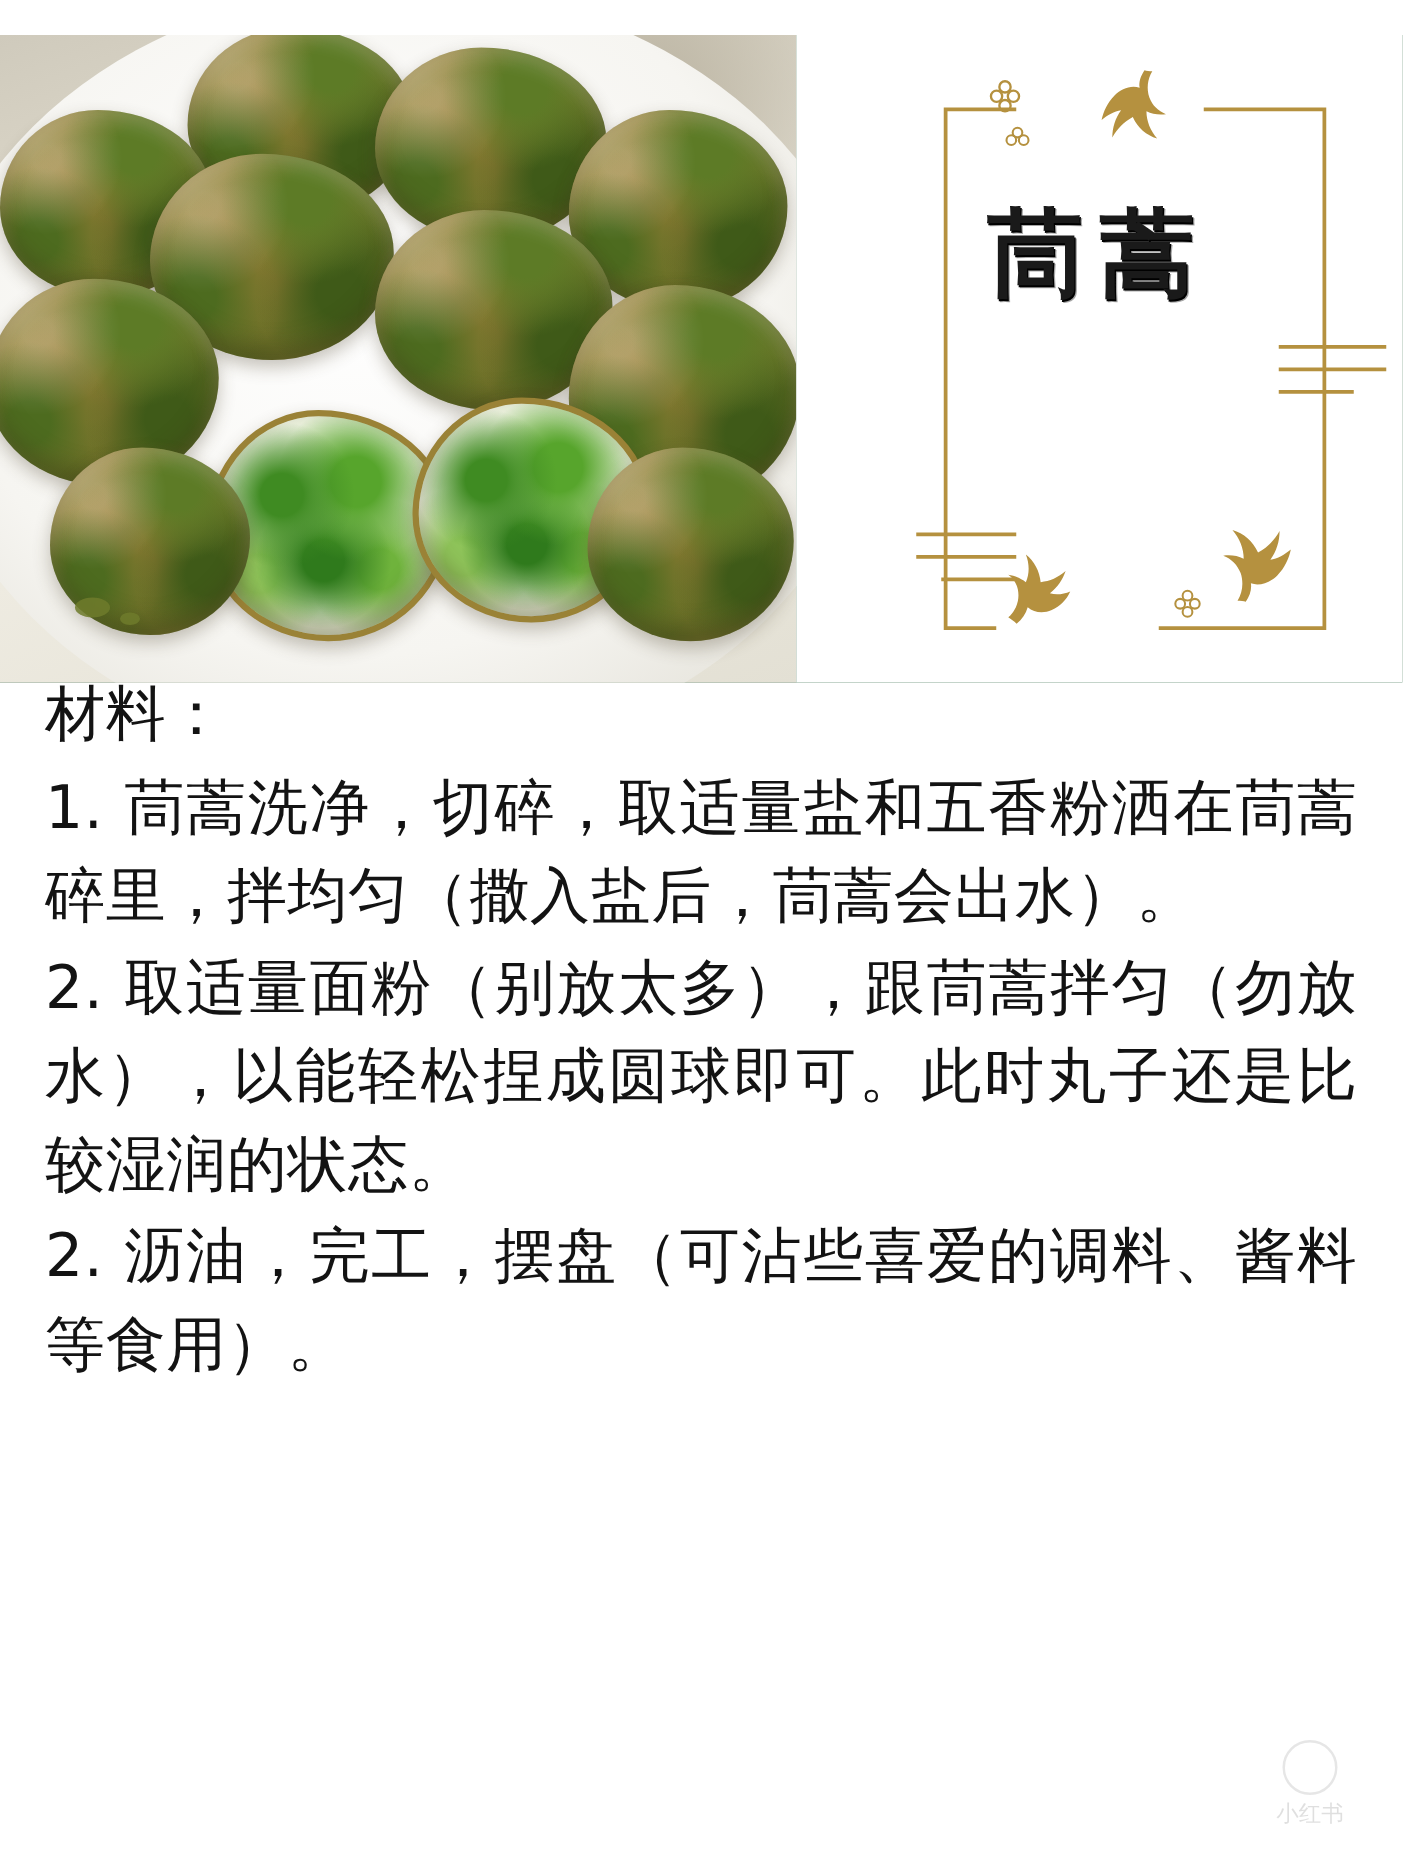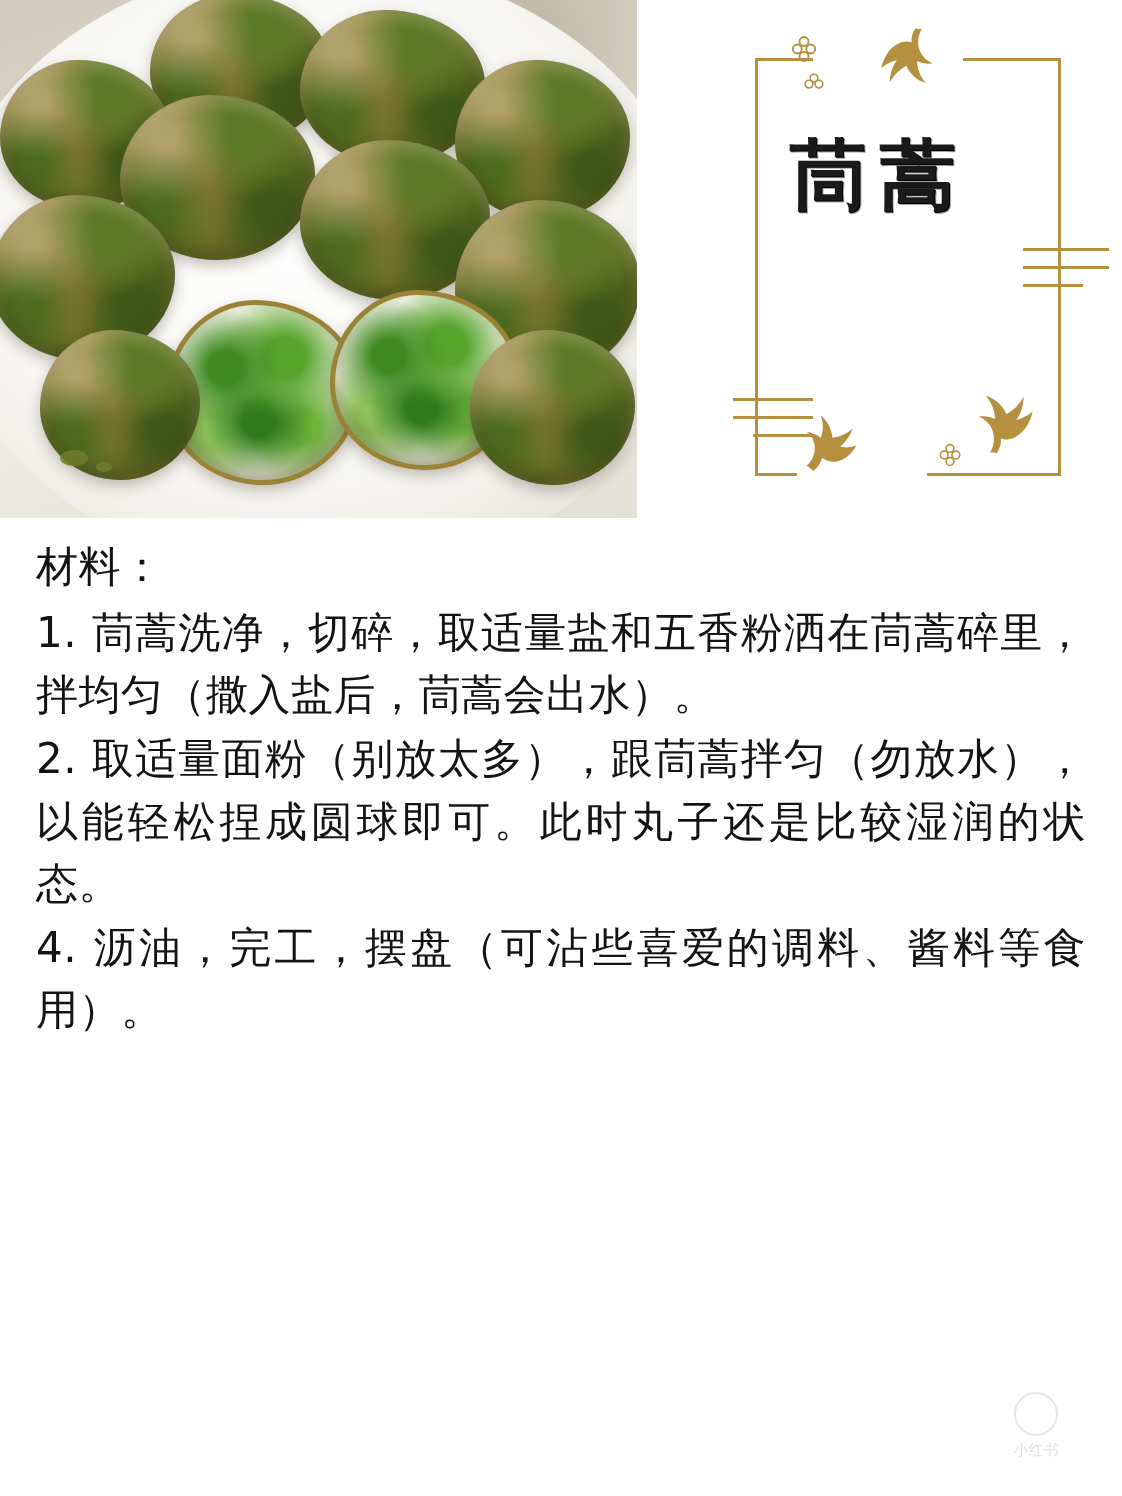--- a/index.html
+++ b/index.html
@@ -14,20 +14,21 @@
     position: relative;
     overflow: hidden;
   }
 
   
   .top {
     position: relative;
     width: 1122px;
     height: 518px;
     background: #14532d;
+    margin-top: 28px;
   }
 
   .photo {
     position: absolute;
     left: 0;
     top: 0;
     width: 637px;
     height: 518px;
     overflow: hidden;
     background: #d8d6cd;
@@ -160,39 +161,39 @@
   
   .recipe {
     position: absolute;
     left: 0;
     top: 518px;
     width: 1122px;
     padding: 18px 36px 0 36px;
     box-sizing: border-box;
     color: #131313;
     font-family: "DejaVu Sans", "Liberation Sans", sans-serif;
-    font-size: 42px;
+    font-size: 48px;
     line-height: 1.48;
     letter-spacing: 0.5px;
   }
   .recipe p {
     margin: 0 0 2px 0;
     text-align: justify;
   }
   .recipe .heading { margin-bottom: 4px; }
 
   .watermark {
     position: absolute;
-    right: 26px;
+    right: 14px;
     bottom: 34px;
     width: 120px;
     height: 70px;
     opacity: .18;
     color: #555;
-    font-size: 15px;
+    font-size: 18px;
     text-align: center;
     line-height: 1.3;
   }
   .wm-circle {
     width: 40px; height: 40px;
     border-radius: 50%;
     border: 2px solid #777;
     margin: 0 auto 4px auto;
   }
 </style>
@@ -297,19 +298,19 @@
     <div class="title-text">
       <div>茼蒿</div>
     </div>
   </div>
 </div>
 
 <div class="recipe">
   <p class="heading">材料：</p>
   <p>1. 茼蒿洗净，切碎，取适量盐和五香粉洒在茼蒿碎里，拌均匀（撒入盐后，茼蒿会出水）。</p>
   <p>2. 取适量面粉（别放太多），跟茼蒿拌匀（勿放水），以能轻松捏成圆球即可。此时丸子还是比较湿润的状态。</p>
-  <p>4. 沥油，完工，摆盘（可沾些喜爱的调料、酱料等食用）。</p>
+  <p>2. 沥油，完工，摆盘（可沾些喜爱的调料、酱料等食用）。</p>
 </div>
 
 <div class="watermark">
   <div class="wm-circle"></div>
   <div>小红书</div>
 </div>
 
 </body></html>

